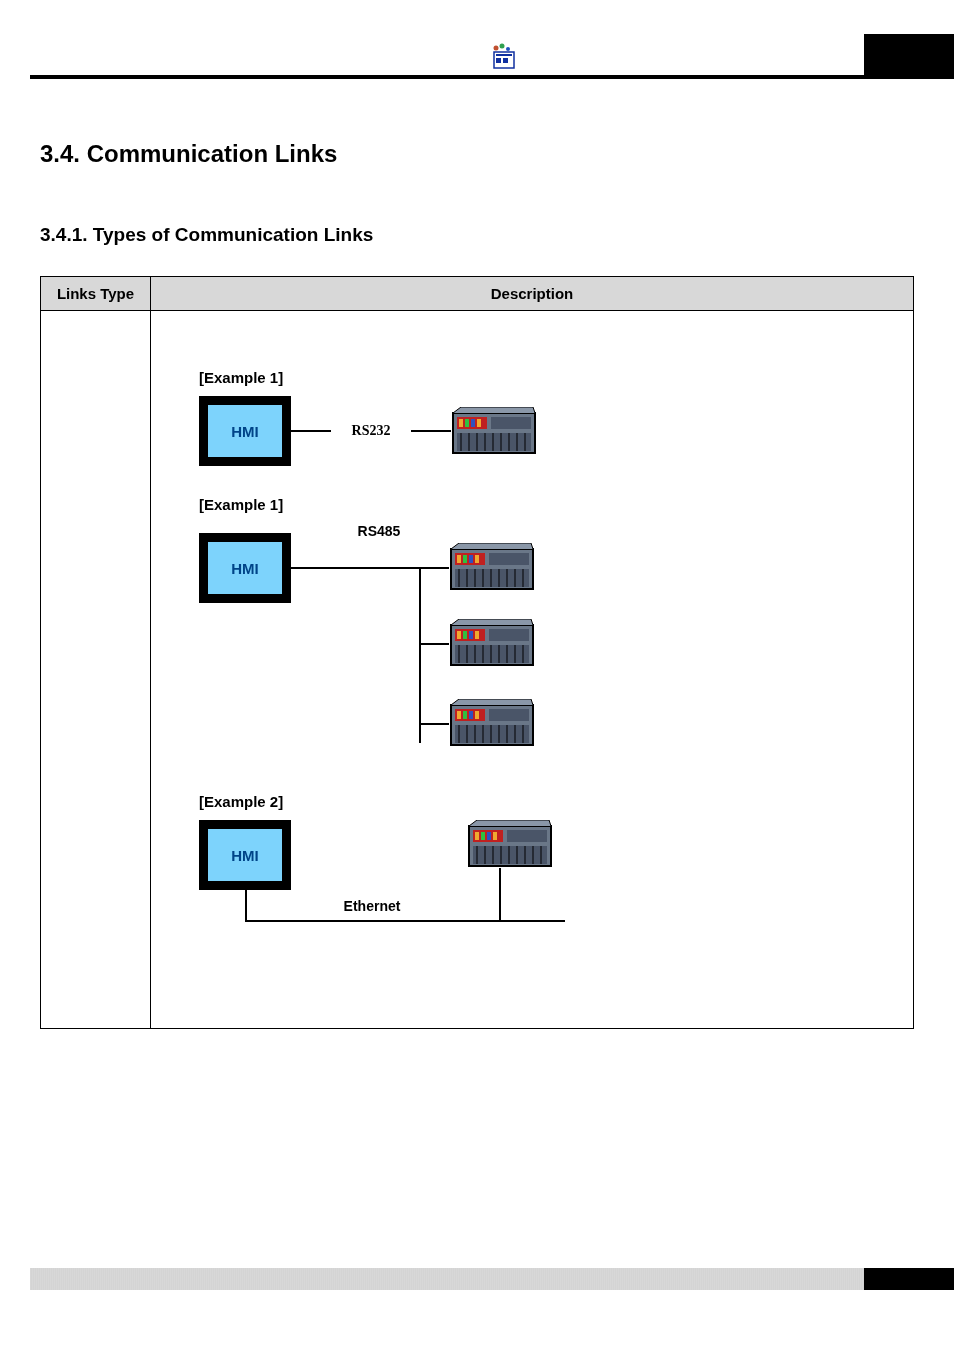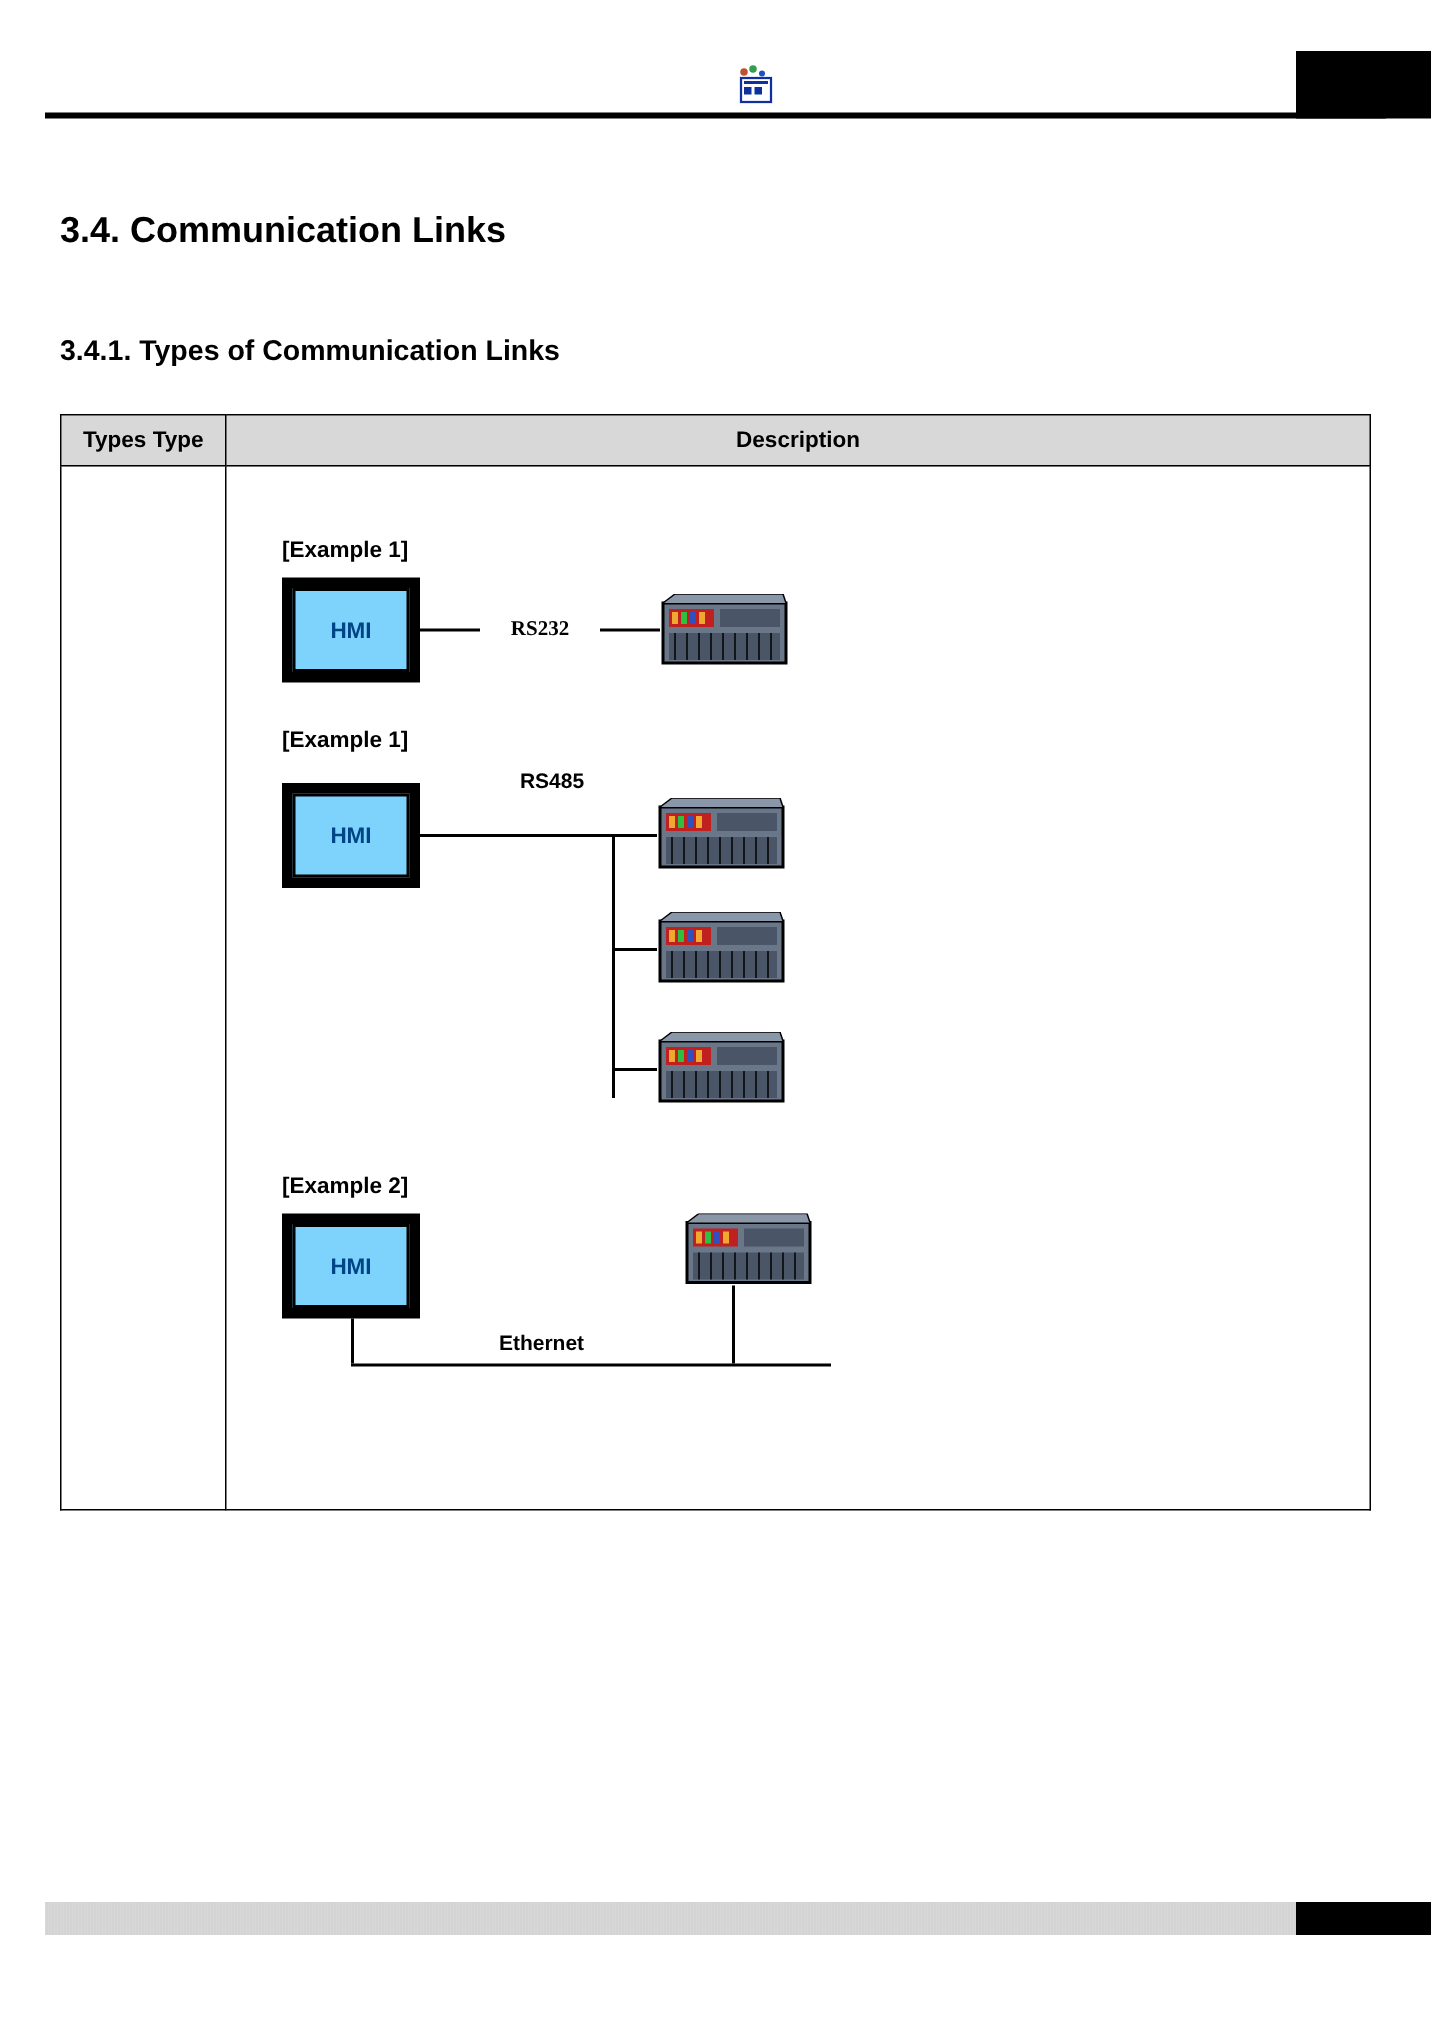--- a/index.html
+++ b/index.html
@@ -60,21 +60,21 @@
       font-weight: bold;
       font-size: 15px;
       text-align: center;
     }
     table.main-table td {
       border: 1px solid #000;
       padding: 10px;
       vertical-align: top;
     }
     .link-type-col { width: 110px; text-align: center; }
-    .desc-col { padding: 37px !important; margin-left: 12px; }
+    .desc-col { padding: 48px !important; margin-left: 12px; }
     .example-label {
       font-weight: bold;
       font-size: 15px;
       margin-bottom: 10px;
       margin-top: 10px;
     }
     .diagram {
       margin-bottom: 30px;
     }
     .hmi-box {
@@ -152,21 +152,21 @@
   <circle cx="18" cy="7" r="2" fill="#2050c0"></circle>
 </svg>
 
 <div class="content">
   <h2 class="section-title">3.4. Communication Links</h2>
   <h3 class="subsection-title">3.4.1. Types of Communication Links</h3>
 
   <table class="main-table">
     <tbody>
         <tr>
-      <th class="link-type-col">Types Type</th>
+      <th class="link-type-col">Links Type</th>
       <th>Description</th>
     </tr>
     <tr>
       <td class="link-type-col"></td>
       <td class="desc-col">
 
         <div class="example-label">[Example 1]</div>
         <div class="diagram ex1-row">
           <div class="hmi-box">
             <div class="hmi-inner">HMI</div>

